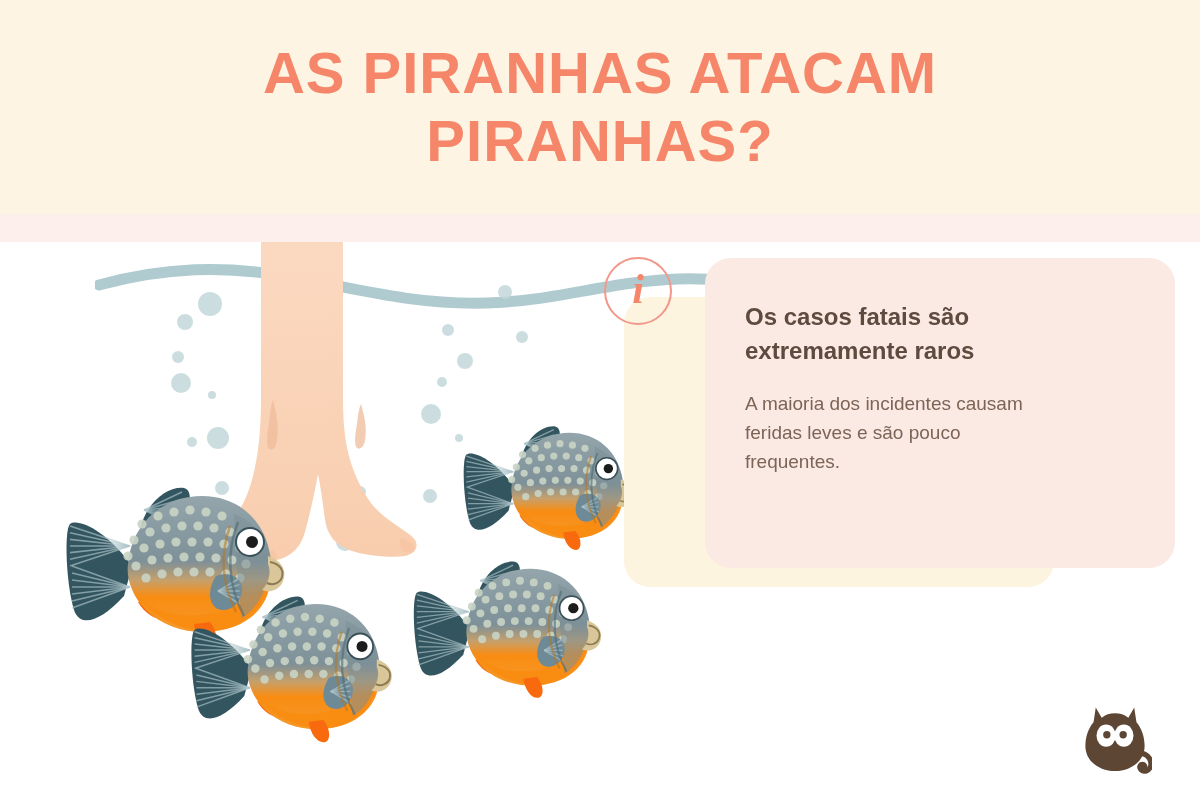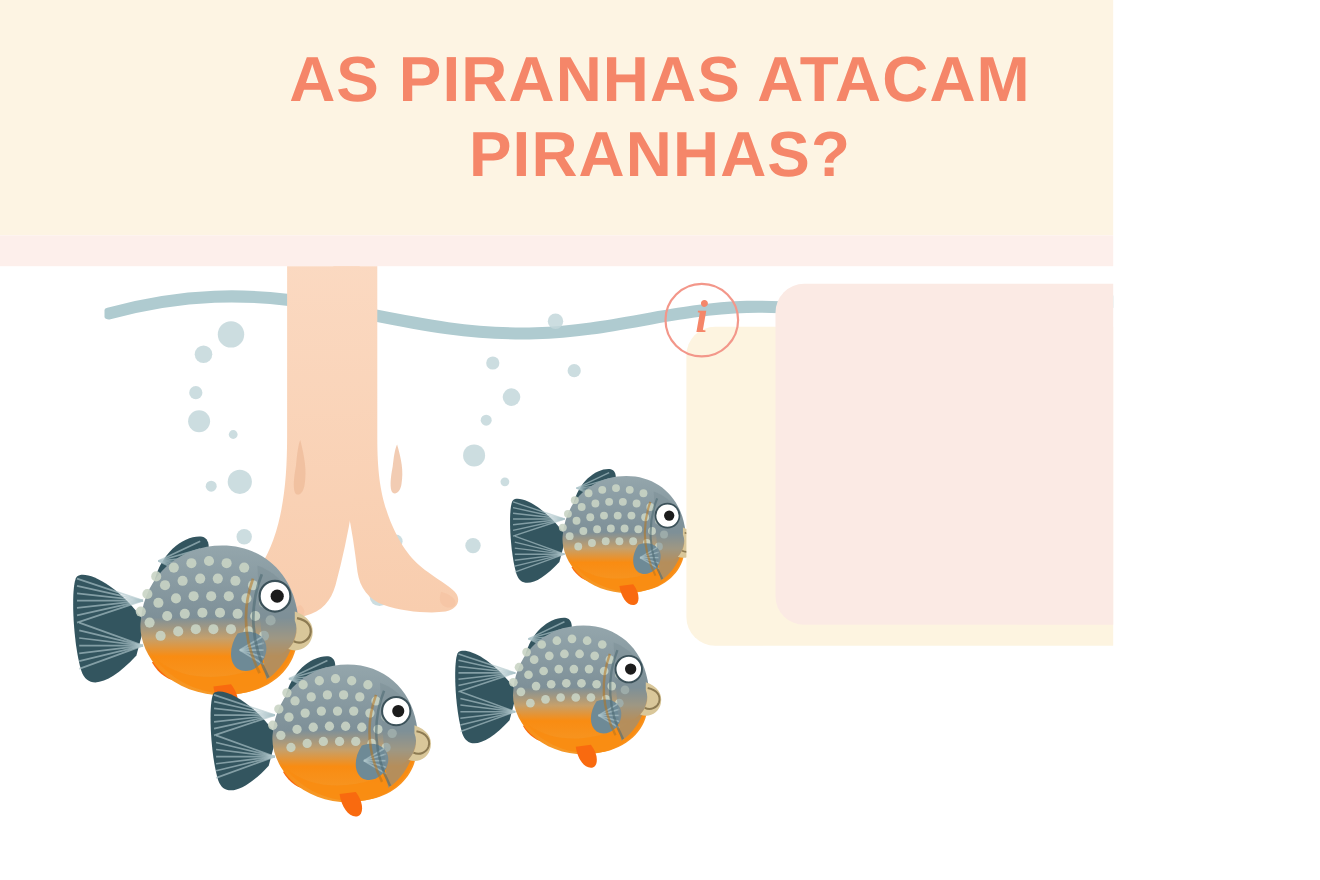--- a/index.html
+++ b/index.html
@@ -7,21 +7,21 @@
     margin: 0;
     padding: 0;
     background: #ffffff;
   }
   body {
     font-family: "Liberation Sans", "DejaVu Sans", sans-serif;
   }
 
   #poster {
     position: relative;
-    width: 1012px;
+    width: 1200px;
     height: 800px;
     overflow: hidden;
     background: #ffffff;
   }
 
   
   .band-cream {
     position: absolute;
     left: 0; top: 0;
     width: 1200px;
@@ -569,20 +569,24 @@
             <circle cx="60" cy="-28" r="14" fill="#FFFFFF"></circle>
             <circle cx="60" cy="-28" r="14" fill="none" stroke="#3B5159" stroke-width="2"></circle>
             <circle cx="62" cy="-28" r="6" fill="#1C1C1C"></circle>
           </svg></div>
       </div>
   </div>
 
   <div class="card-cream"></div>
   <div class="card-pink"></div>
 
+  <div class="card-text">
+    <p class="card-heading">Os casos fatais são extremamente raros</p>
+    <p class="card-body">A maioria dos incidentes causam feridas leves e são pouco frequentes.</p>
+  </div>
 
   <div class="info-badge">
     <div class="ring"></div>
     <div class="glyph">i</div>
   </div>
 
   <svg class="logo" viewBox="0 0 100 100">
     <path d="M50,14 C57,14 63,16 68,20 L76,6 L79,26 C86,34 90,46 90,58 C90,78 72,92 50,92 C28,92 10,78 10,58 C10,46 14,34 21,26 L24,6 L32,20 C37,16 43,14 50,14 Z" fill="#5E4634"></path>
     <ellipse cx="38" cy="44" rx="13" ry="15" fill="#FFFFFF"></ellipse>
     <ellipse cx="62" cy="44" rx="13" ry="15" fill="#FFFFFF"></ellipse>

